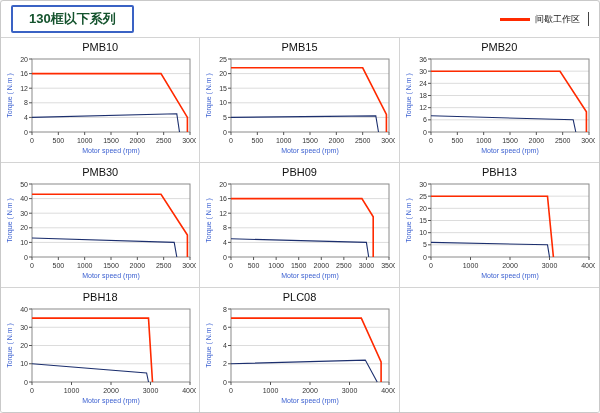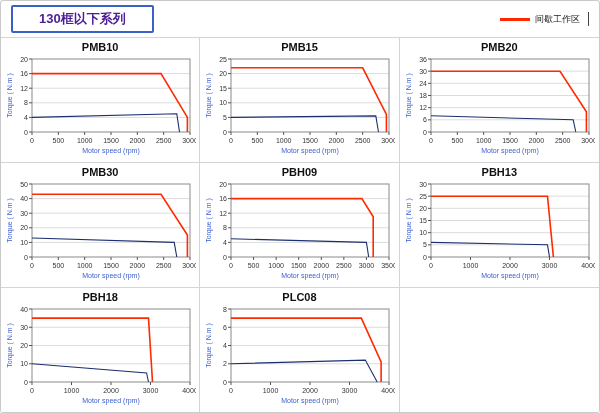--- a/index.html
+++ b/index.html
@@ -1,32 +1,32 @@
 <!DOCTYPE html>
 <html><head>
 <meta charset="utf-8">
 <style>
   html,body{margin:0;padding:0;background:#f5f5f5;font-family:"Liberation Sans",sans-serif;}
   .page{width:600px;height:413px;background:#fff;border:1px solid #c9c9c9;border-radius:3px;
         box-sizing:border-box;overflow:hidden;position:relative;}
   .header{height:36px;display:flex;align-items:center;justify-content:space-between;
           padding:0 10px;box-sizing:border-box;}
-  .title-box{border:2px solid #3a62c4;border-radius:2px;padding:3px 26px;
-             font-weight:bold;font-size:13px;color:#4c1d95;background:#fff;}
+  .title-box{border:2px solid #3a62c4;border-radius:2px;padding:3px 16px;
+             font-weight:bold;font-size:13px;color:#14532d;background:#fff;}
   .legend{display:flex;align-items:center;gap:8px;font-size:9px;color:#222;}
   .legend-item{display:flex;align-items:center;gap:5px;}
   .legend-line{display:inline-block;width:30px;height:0;border-top:3px solid #000;}
   .legend-sep{width:1px;height:14px;background:#444;}
   .grid{display:grid;grid-template-columns:repeat(3,1fr);grid-template-rows:repeat(3,1fr);
         height:375px;border-top:1px solid #d4d4d4;}
   .cell{border-right:1px solid #d4d4d4;border-bottom:1px solid #d4d4d4;
         box-sizing:border-box;display:flex;flex-direction:column;align-items:center;
         padding-top:2px;background:#fff;}
   .cell:nth-child(3n){border-right:none;}
-  .chart-title{font-size:11px;font-weight:bold;color:#111;height:14px;line-height:14px;text-align:center;}
+  .chart-title{font-size:11px;font-weight:normal;color:#111;height:14px;line-height:14px;text-align:center;}
   svg text{font-family:"Liberation Sans",sans-serif;}
   .tick{font-size:7px;fill:#333;}
   .axis-label{font-size:7px;fill:#3a5fd0;}
 </style>
 </head>
 <body>
 
 <div class="page">
   <div class="header">
     <div class="title-box">130框以下系列</div>

